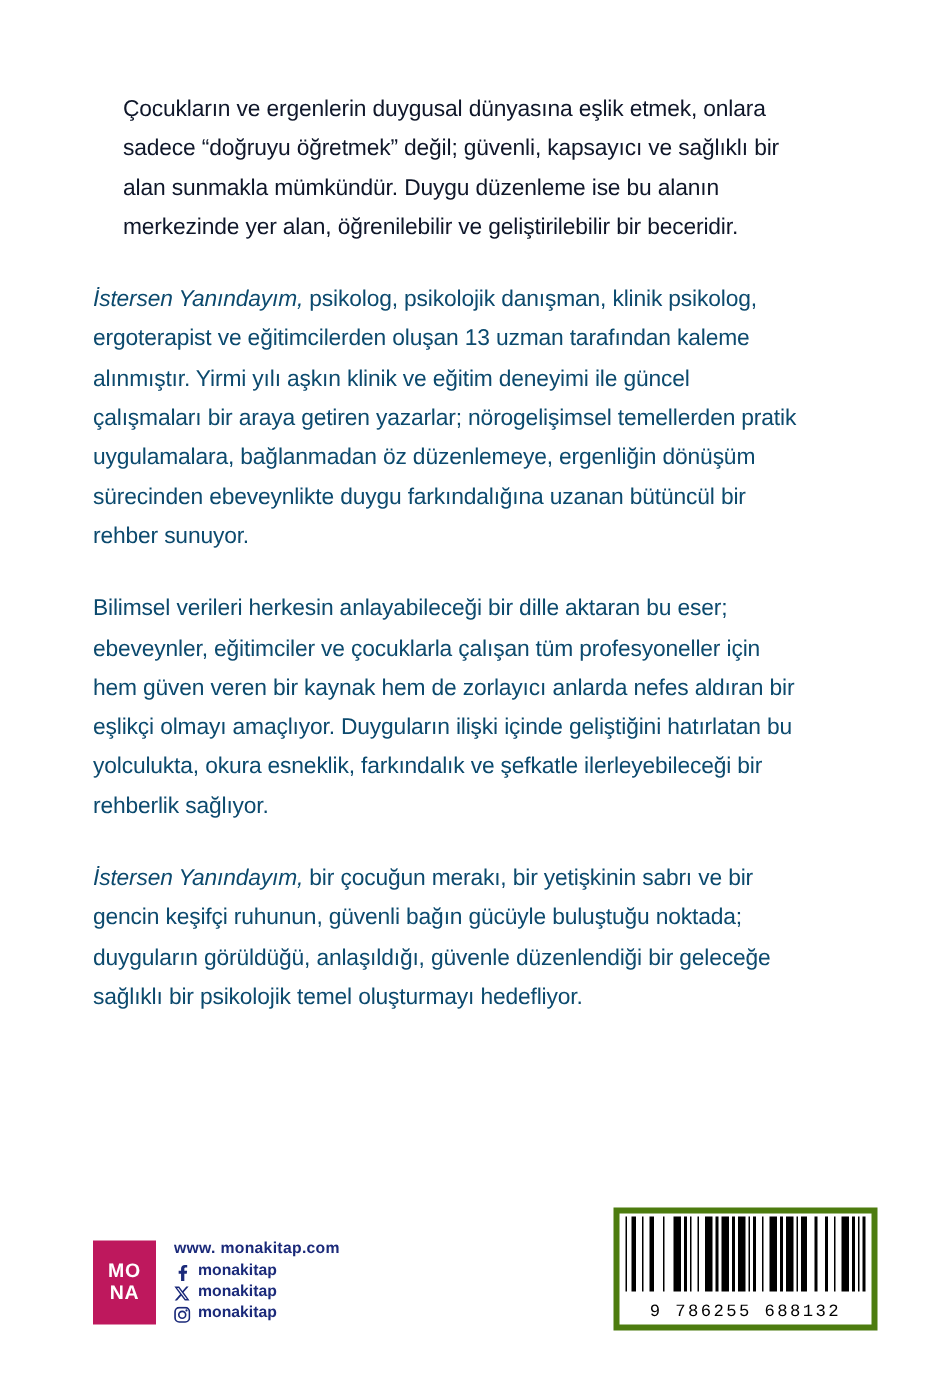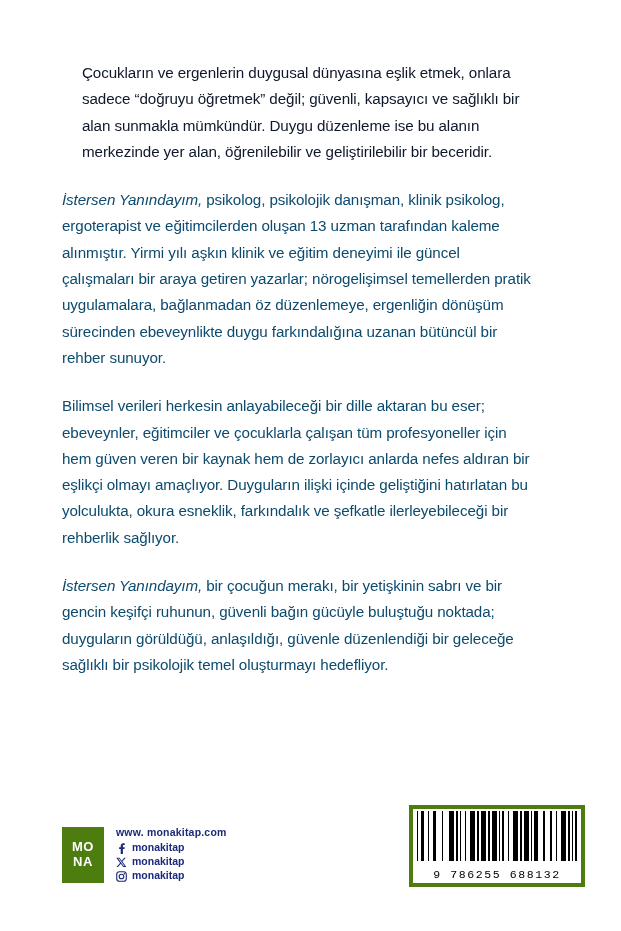--- a/index.html
+++ b/index.html
@@ -47,21 +47,21 @@
     right: 0;
     bottom: 0;
     height: 160px;
   }
   .logo {
     position: absolute;
     left: 62px;
     bottom: 48px;
     width: 42px;
     height: 56px;
-    background: #4d7c0f;
+    background: #be185d;
     color: #ffffff;
     display: flex;
     flex-direction: column;
     align-items: center;
     justify-content: center;
     font-size: 13px;
     font-weight: bold;
     line-height: 1.15;
     letter-spacing: 0.5px;
   }

